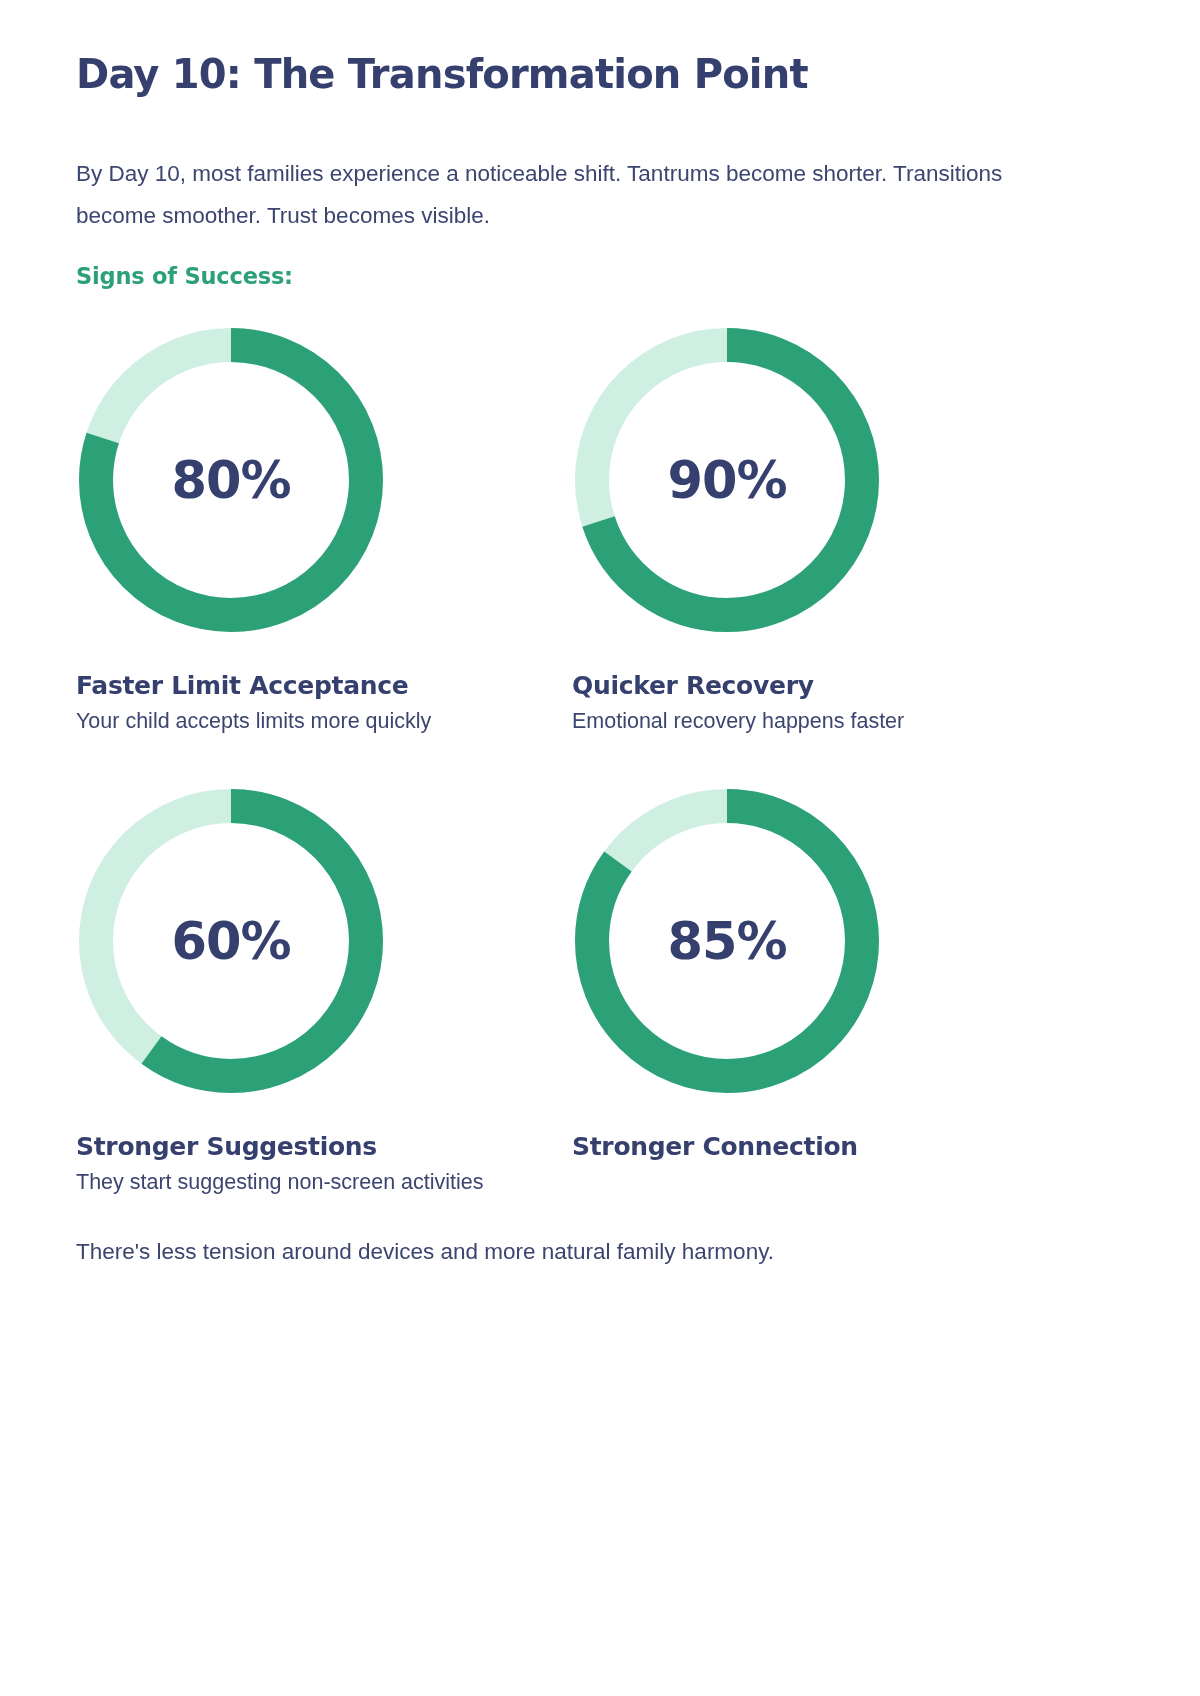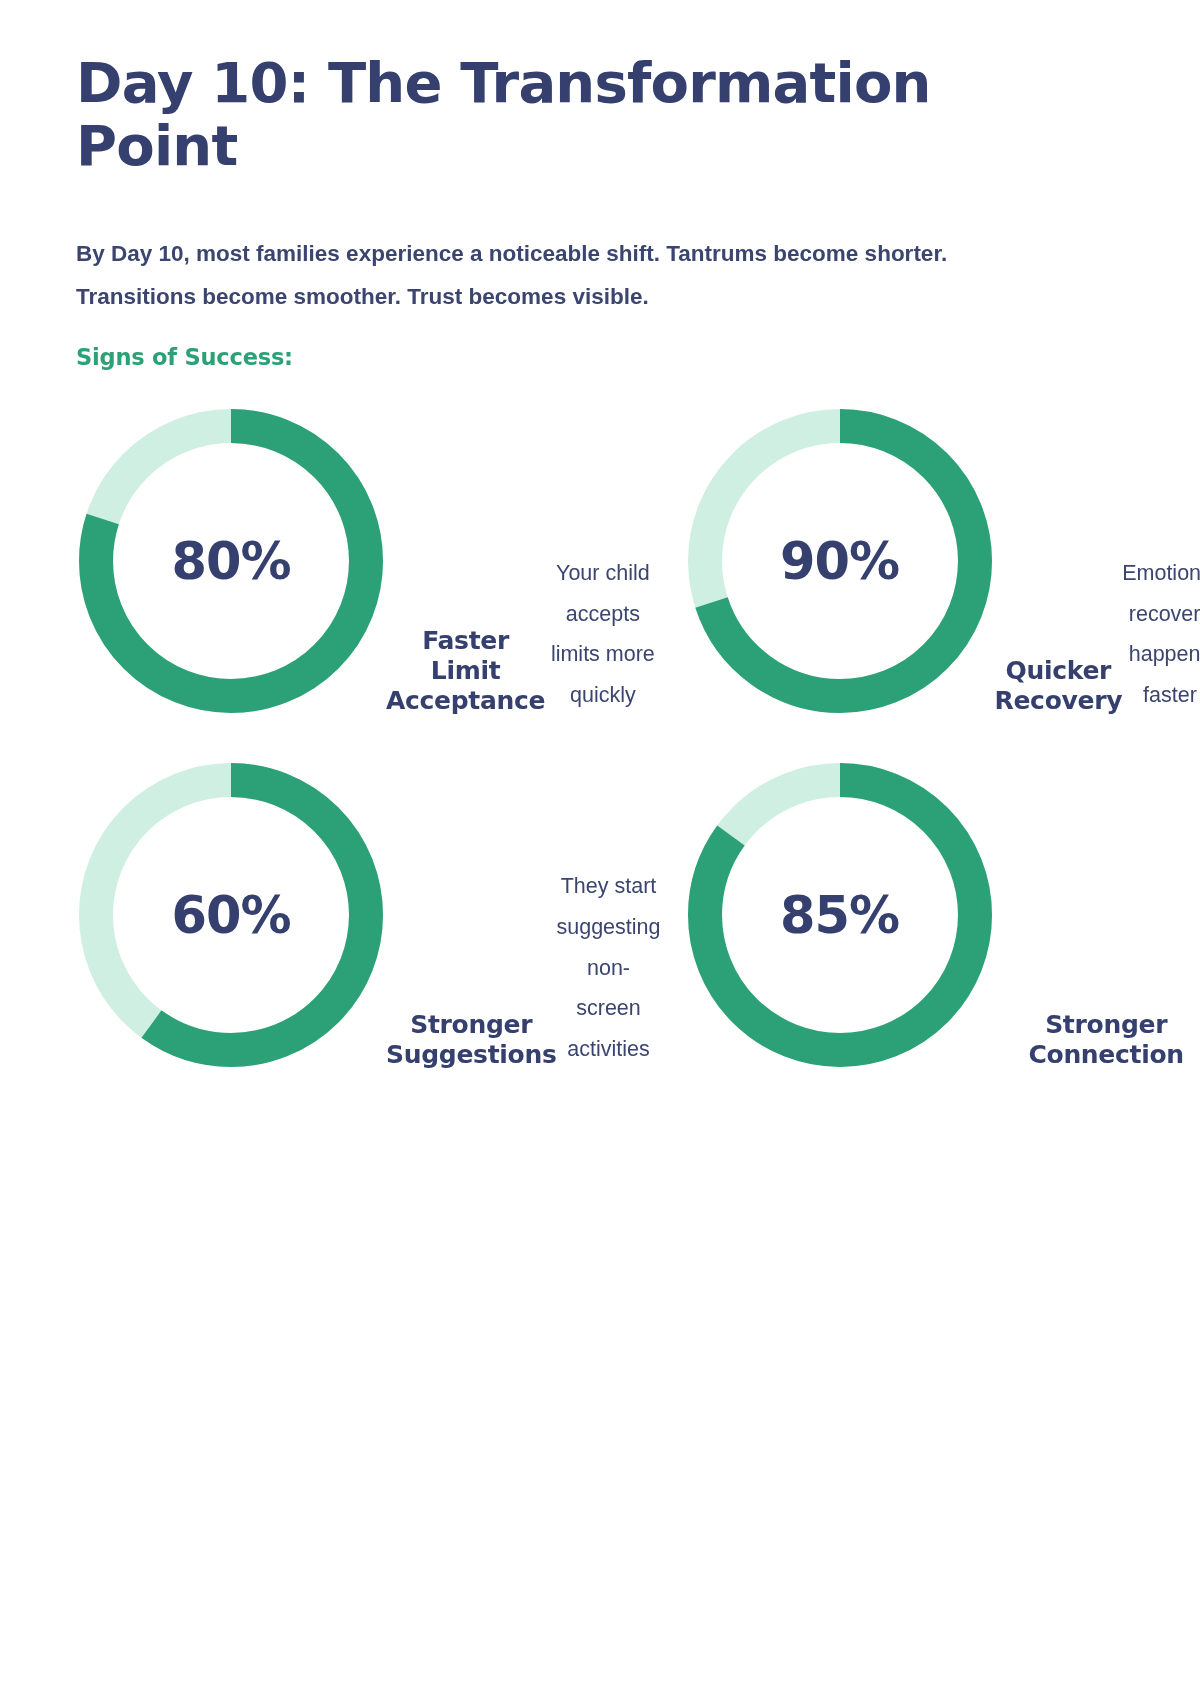--- a/index.html
+++ b/index.html
@@ -28,32 +28,32 @@
     left: 76px;
     top: 52px;
     width: 968px;
   }
 
   
   .headline {
     margin: 0;
     font-family: "DejaVu Sans", sans-serif;
     font-weight: 700;
-    font-size: 56px;
+    font-size: 40px;
     line-height: 1.12;
     letter-spacing: -0.8px;
     color: #36406e;
     max-width: 900px;
   }
 
   
   .intro {
     margin: 56px 0 0 0;
     font-family: "Liberation Sans", sans-serif;
-    font-weight: 700;
+    font-weight: 400;
     font-size: 22.5px;
     line-height: 1.88;
     color: #3b456f;
     max-width: 968px;
   }
 
   
   .subheading {
     margin: 26px 0 6px 0;
     font-family: "DejaVu Sans", sans-serif;
@@ -66,21 +66,22 @@
   
   .stat-grid {
     margin-top: 36px;
     display: grid;
     grid-template-columns: 1fr 1fr;
     column-gap: 24px;
     row-gap: 44px;
   }
   .stat-cell {
     display: flex;
-    align-items: flex-end;
+    flex-direction: column;
+    align-items: flex-start;
   }
   .donut-wrap {
     position: relative;
     width: 310px;
     height: 310px;
   }
   .donut-wrap svg {
     display: block;
     width: 310px;
     height: 310px;
@@ -187,15 +188,16 @@
             <circle cx="155" cy="155" r="135" fill="none" stroke="#d0efe3" stroke-width="34"></circle>
             <circle class="donut-fill" cx="155" cy="155" r="135" fill="none" stroke="#2ca077" stroke-width="34" stroke-dasharray="720.9955139988575 127.23450247038659" stroke-dashoffset="0"></circle>
           </svg>
           <div class="donut-value">85%</div>
         </div>
         <div class="stat-title">Stronger Connection</div>
       </div>
 
     </div>
 
+    <p class="closing">There's less tension around devices and more natural family harmony.</p>
 
   </div>
 </div>
 
 </body></html>

